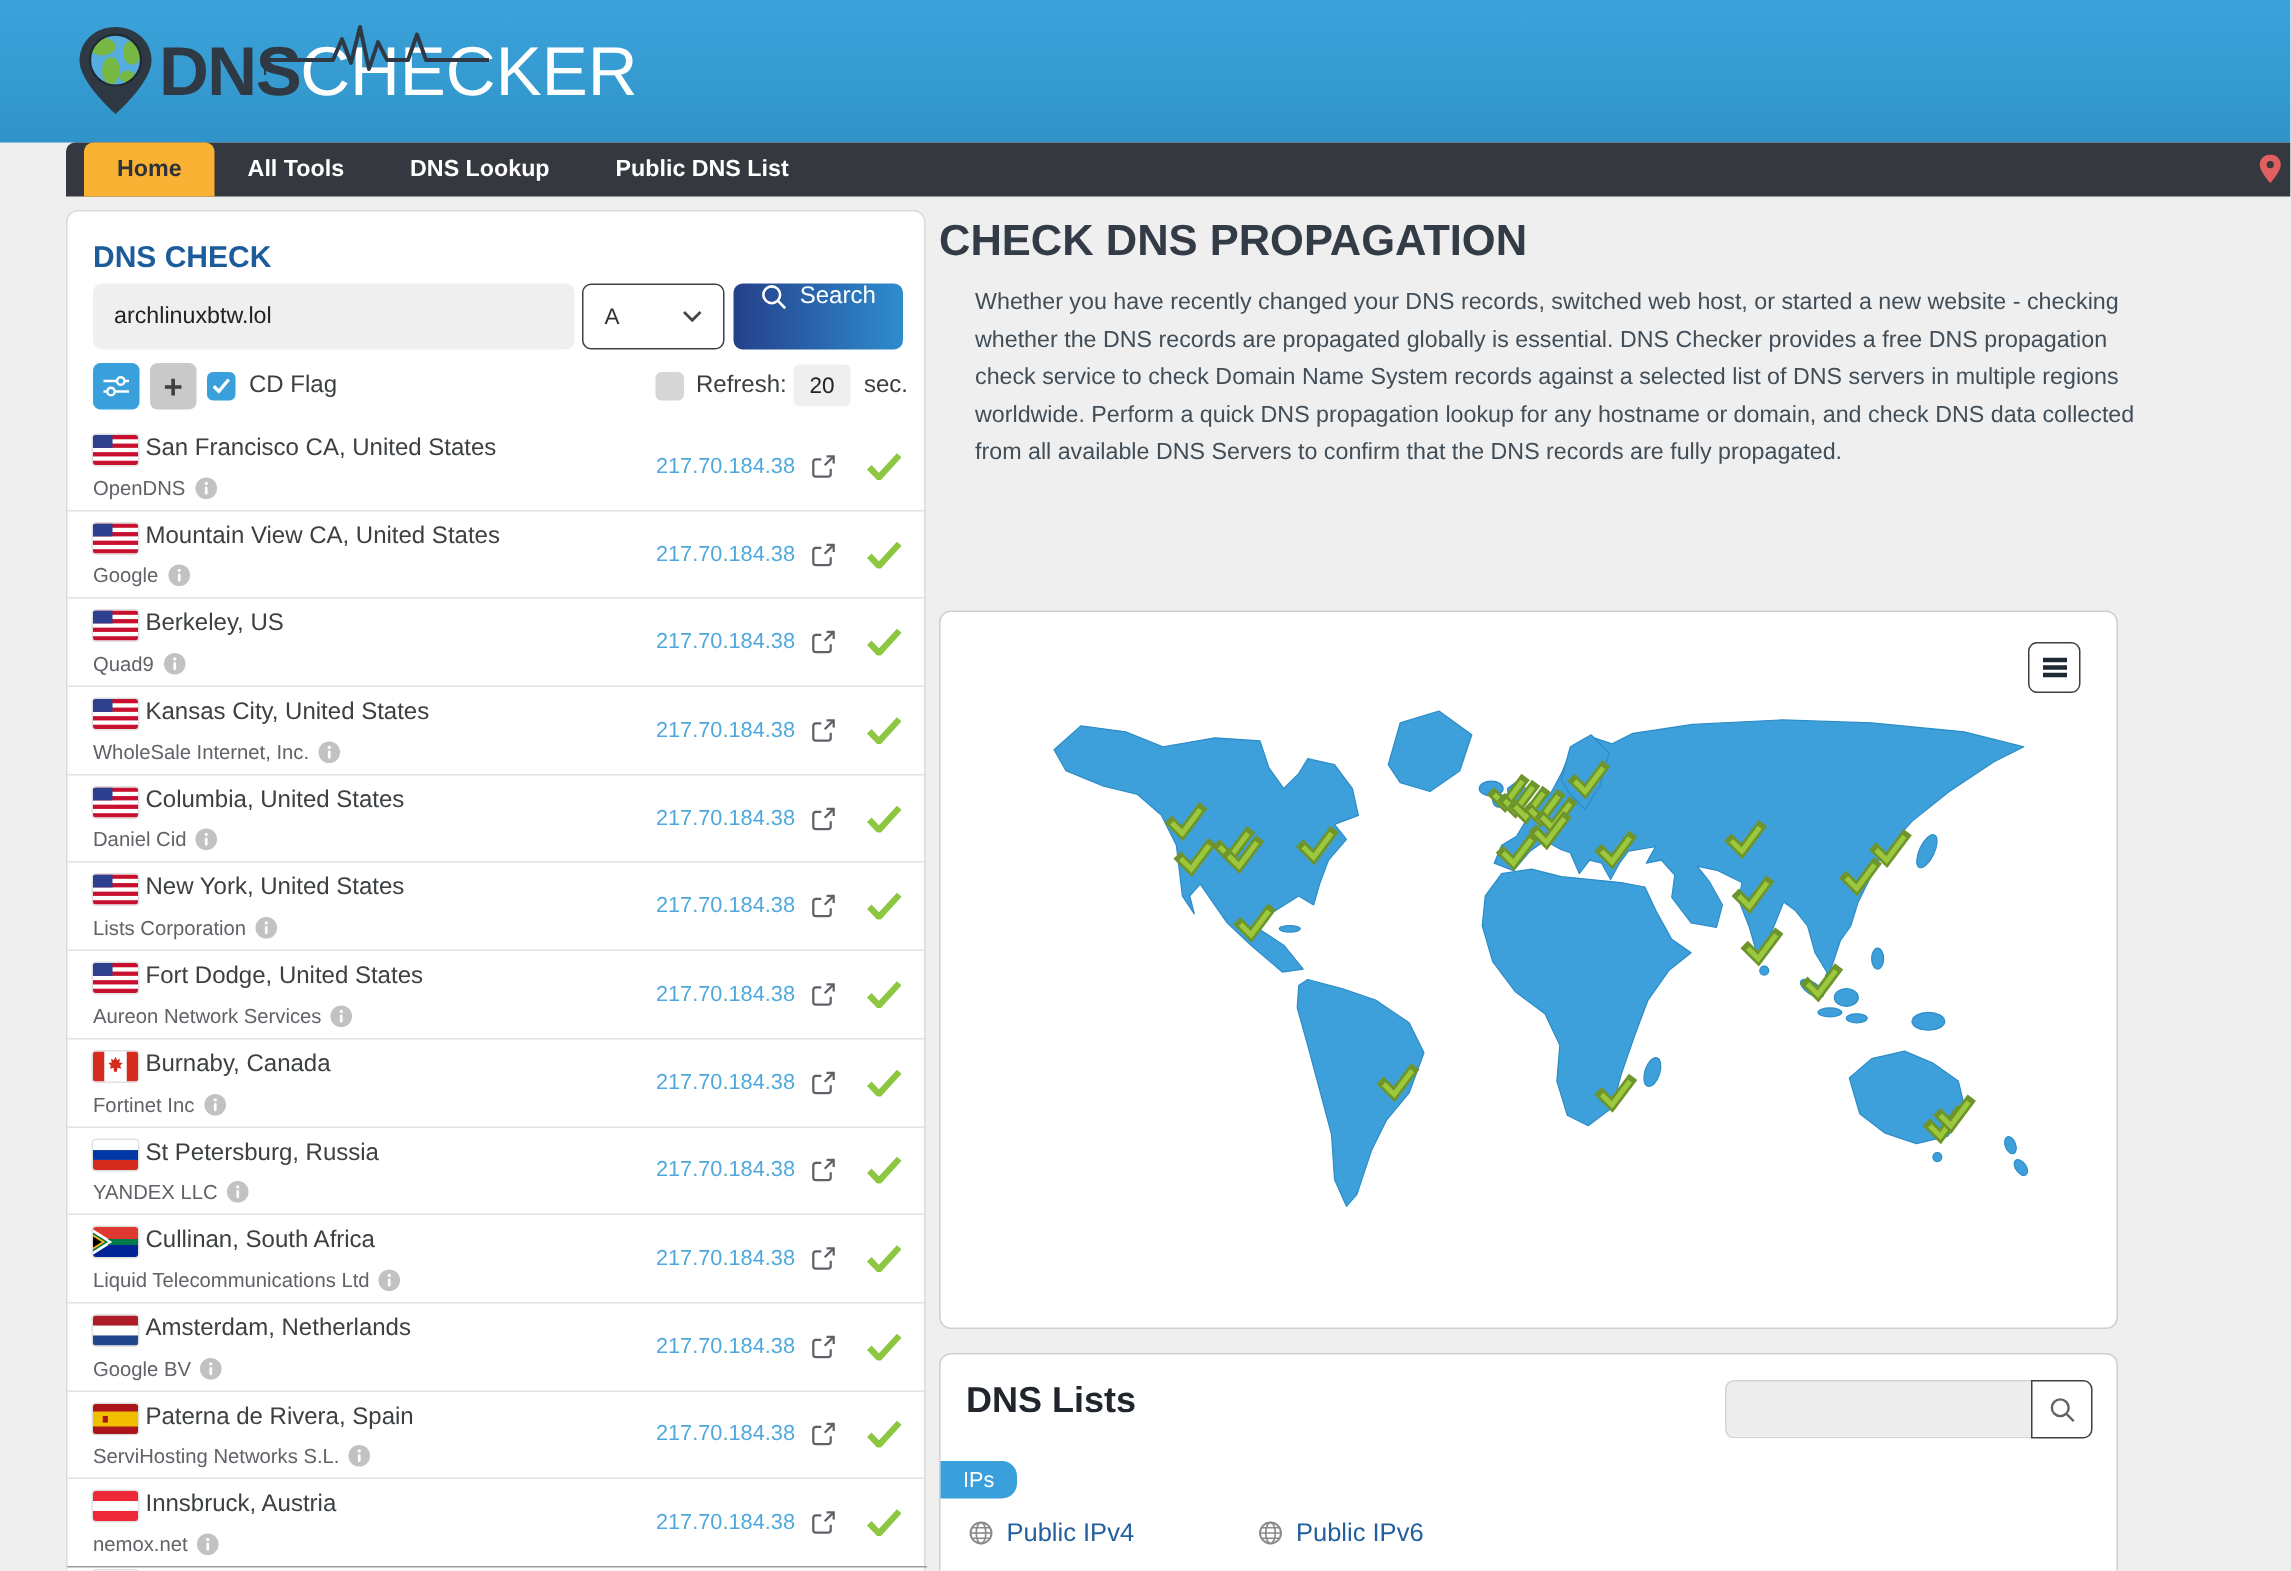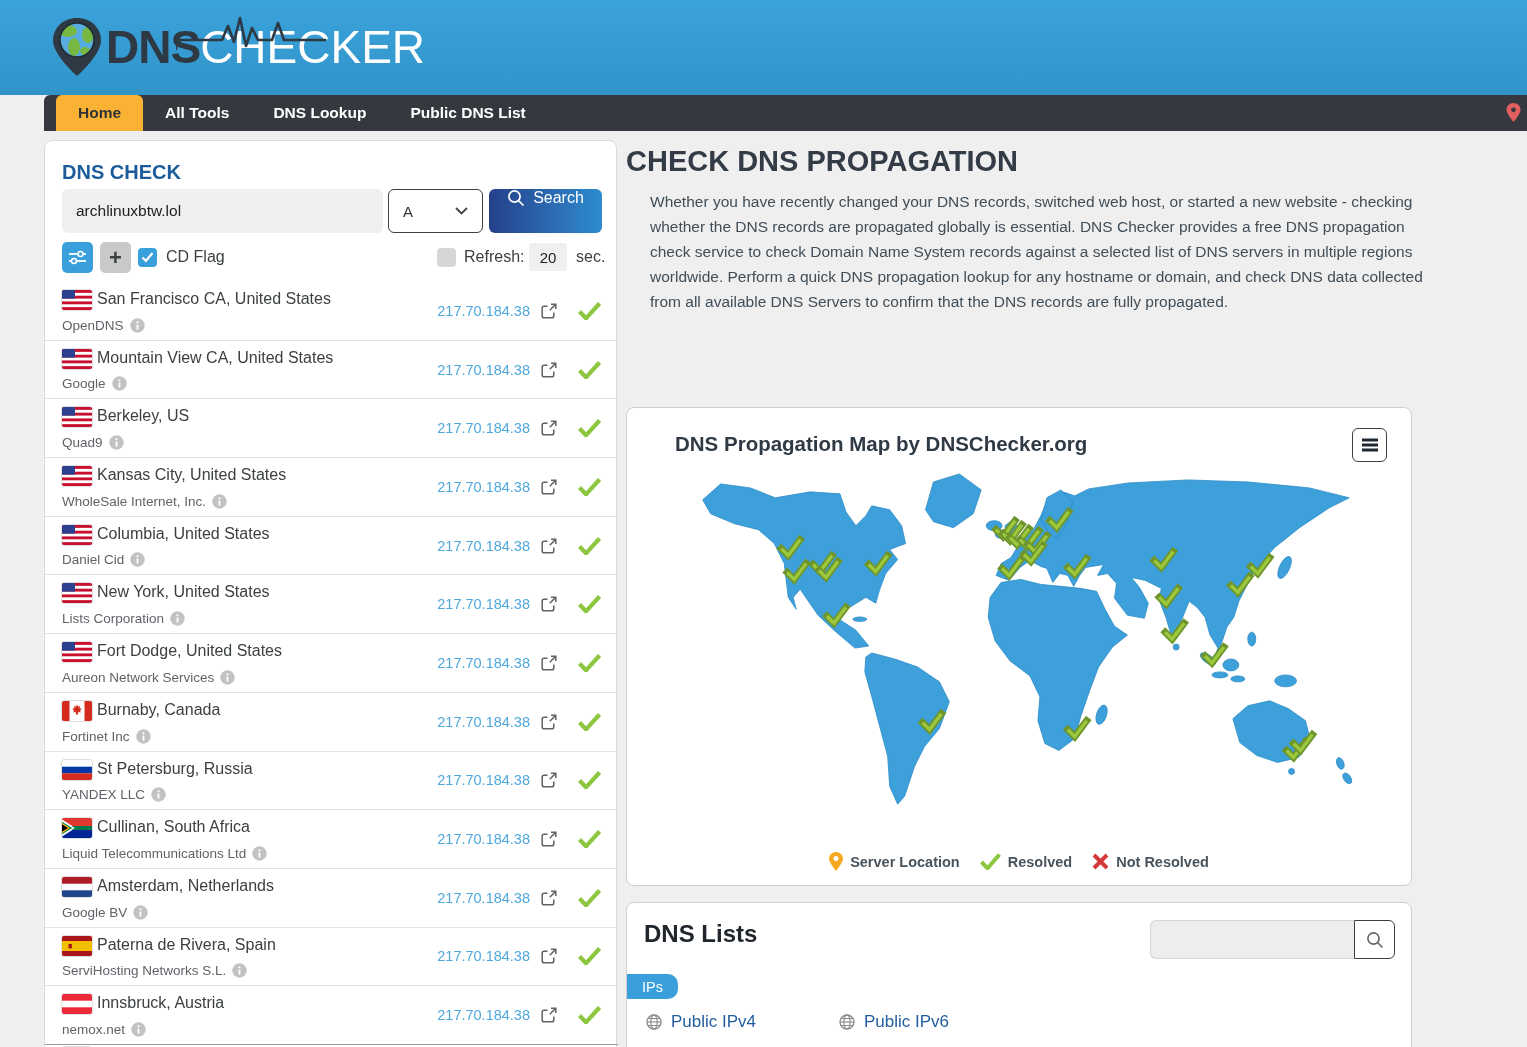--- a/index.html
+++ b/index.html
@@ -574,21 +574,20 @@
           </svg>
         </span>
       </div>
     </div>
 </div>
 
 <h1 class="main-h1">CHECK DNS PROPAGATION</h1>
 <p class="main-p">Whether you have recently changed your DNS records, switched web host, or started a new website - checking whether the DNS records are propagated globally is essential. DNS Checker provides a free DNS propagation check service to check Domain Name System records against a selected list of DNS servers in multiple regions worldwide. Perform a quick DNS propagation lookup for any hostname or domain, and check DNS data collected from all available DNS Servers to confirm that the DNS records are fully propagated.</p>
 
 <div class="map-card">
-  <div class="map-title">DNS Propagation Map by DNSChecker.org</div>
   <button class="map-menu">
     <svg width="18" height="14" viewBox="0 0 18 14">
       <line x1="1" y1="2" x2="17" y2="2" stroke="#1f2933" stroke-width="3"></line>
       <line x1="1" y1="7" x2="17" y2="7" stroke="#1f2933" stroke-width="3"></line>
       <line x1="1" y1="12" x2="17" y2="12" stroke="#1f2933" stroke-width="3"></line>
     </svg>
   </button>
 
   <svg class="map-svg" width="740" height="378" viewBox="0 0 740 380">
     <defs>
@@ -654,41 +653,20 @@
         <use href="#mcheck" x="517" y="156"></use>
         <use href="#mcheck" x="557" y="180"></use>
         <use href="#mcheck" x="583" y="109"></use>
         <use href="#mcheck" x="603" y="90"></use>
         <use href="#mcheck" x="419" y="254"></use>
         <use href="#mcheck" x="639" y="275"></use>
         <use href="#mcheck" x="646" y="268"></use>
       </g>
   </svg>
 
-  <div class="map-legend">
-    <span class="legend-item">
-      <svg width="14" height="19" viewBox="0 0 14 19">
-        <path d="M7 0C3.1 0 0 3 0 6.6 0 11 7 19 7 19s7-8 7-12.4C14 3 10.9 0 7 0z" fill="#f6a821"></path>
-        <circle cx="7" cy="6.6" r="2.5" fill="#fff"></circle>
-      </svg>
-      <span>Server Location</span>
-    </span>
-    <span class="legend-item">
-      <svg width="21" height="17" viewBox="0 0 21 17">
-        <path d="M1.5 9l6 6.3L19.5 1.5" fill="none" stroke="#8dc63f" stroke-width="4"></path>
-      </svg>
-      <span>Resolved</span>
-    </span>
-    <span class="legend-item">
-      <svg width="17" height="17" viewBox="0 0 17 17">
-        <path d="M2 2l13 13M15 2L2 15" stroke="#d43a3a" stroke-width="4"></path>
-      </svg>
-      <span>Not Resolved</span>
-    </span>
-  </div>
 </div>
 
 <div class="lists-card">
   <div class="lists-title">DNS Lists</div>
   <div class="lists-search">
     <input placeholder="" style="">
     <button>
       <svg width="18" height="18" viewBox="0 0 18 18">
         <circle cx="7.5" cy="7.5" r="5.6" fill="none" stroke="#5f6368" stroke-width="1.6"></circle>
         <line x1="11.8" y1="11.8" x2="16.5" y2="16.5" stroke="#5f6368" stroke-width="1.6"></line>

